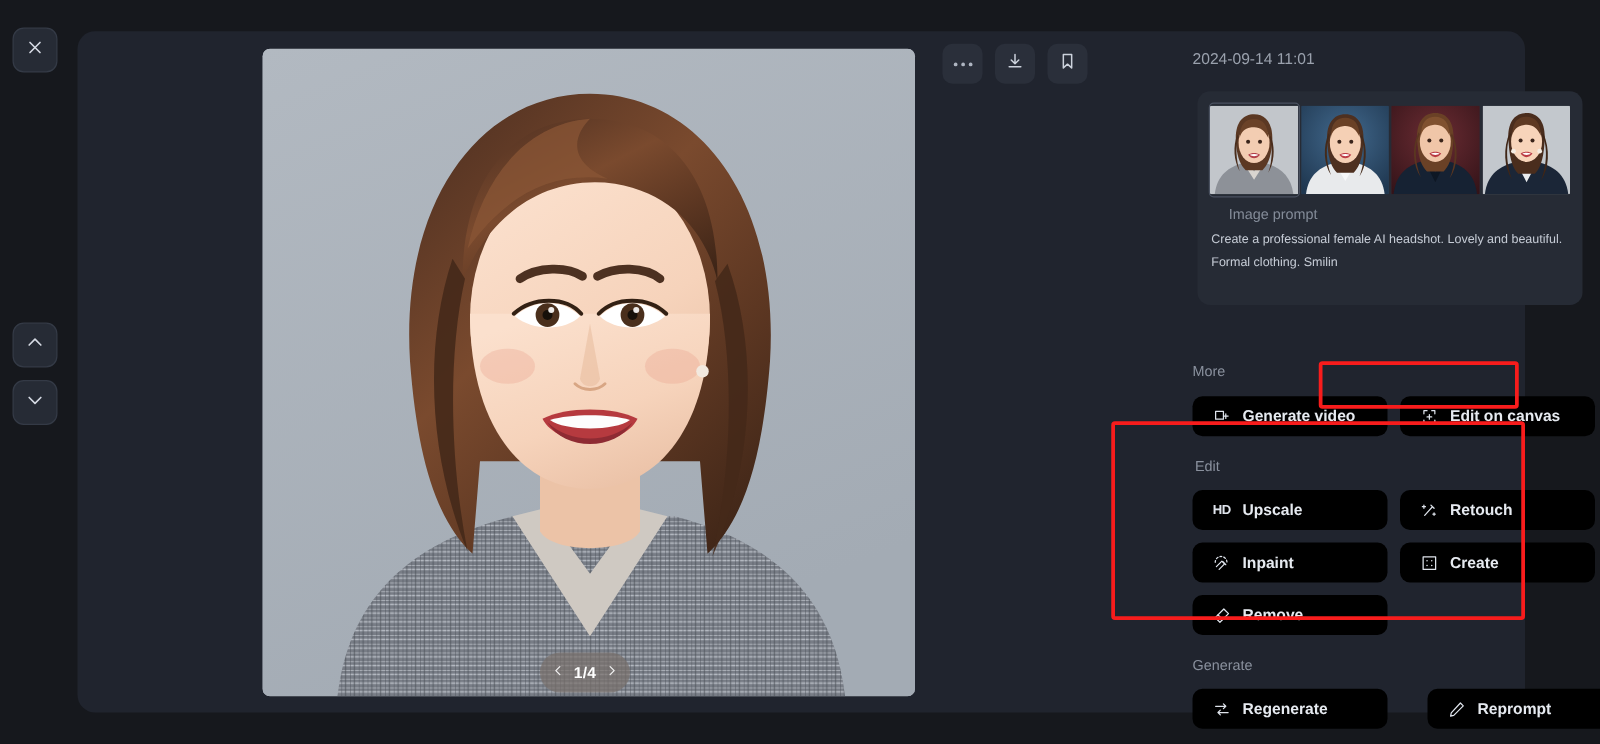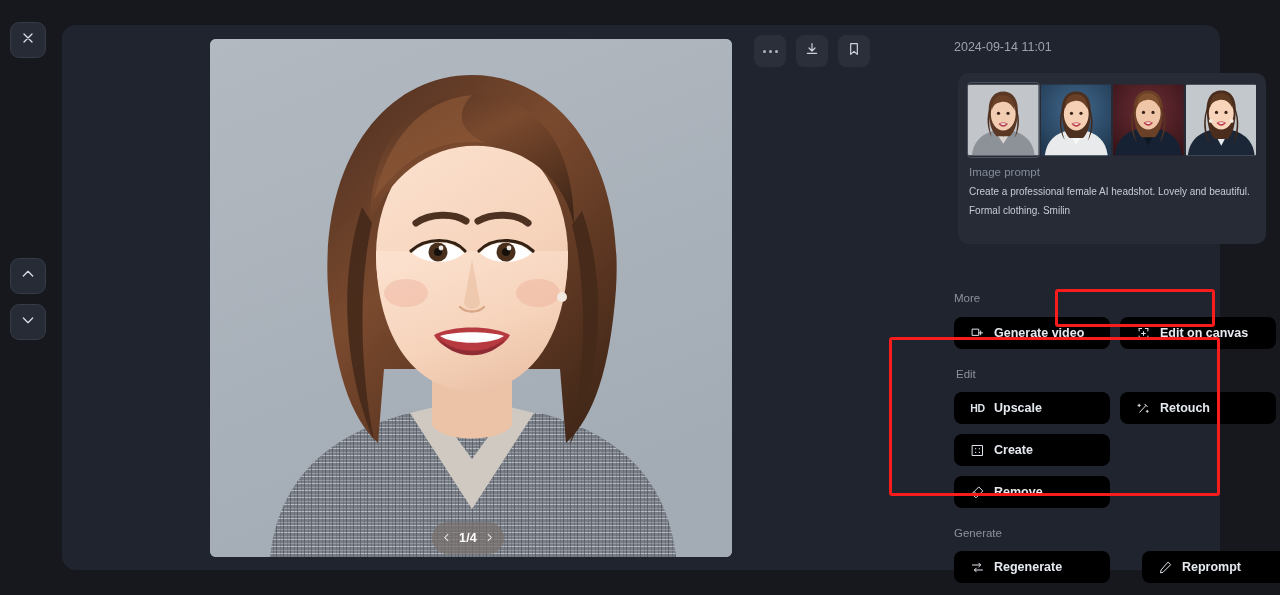--- a/index.html
+++ b/index.html
@@ -72,21 +72,21 @@
   .prompt-card {
     position: absolute; left: 66px; top: 48px;
     width: 308px; height: 171px;
     background: #262b35; border-radius: 10px;
     padding: 10px;
   }
   .thumbs { display: flex; gap: 2px; }
   .thumb { width: 74px; height: 74px; border-radius: 3px; overflow: hidden; cursor: pointer; }
   .thumb svg { display: block; width: 100%; height: 100%; }
   .thumb.sel { outline: 1px solid #4a5160; }
-  .prompt-label { color: #848c99; font-size: 11.5px; margin: 9px 0 4px 1px; }
+  .prompt-label { color: #848c99; font-size: 11.5px; margin: 9px 0 4px 15px; }
   .prompt-text { color: #c6ccd6; font-size: 10px; line-height: 19px; margin-left: 1px; }
 
   .sec-label { color: #8a919e; font-size: 11.5px; }
   .row { display: flex; gap: 10px; }
   .act {
     height: 32px; border-radius: 8px; background: #000000;
     display: flex; align-items: center; gap: 9px;
     padding: 0 0 0 16px; cursor: pointer;
   }
   .act .lbl { color: #e6eaf0; font-size: 12.5px; font-weight: bold; }
@@ -391,20 +391,30 @@
                   <path d="M6 18 L16 7 M14 5 L18 9 M5 5 L5 9 M3 7 L7 7 M18 15 L18 18 M16.5 16.5 L19.5 16.5"></path>
                 </svg>
             </span>
             <span class="lbl">Retouch</span>
           </div>
         </div>
         <div class="row">
           <div class="act half">
             <span class="ic">
               <svg viewBox="0 0 24 24">
+                  <path d="M3.5 11 A7.5 7.5 0 0 1 11 3.5 A7.5 7.5 0 0 1 18.5 11" stroke-dasharray="2.4 2.6"></path>
+                  <path d="M5 19.5 L12 12.5 L15.5 16 L8.5 23" transform="translate(0,-3)"></path>
+                  <path d="M13 10 L17 14"></path>
+                </svg>
+            </span>
+            <span class="lbl">Inpaint</span>
+          </div>
+          <div class="act half">
+            <span class="ic">
+              <svg viewBox="0 0 24 24">
                   <path d="M4 4 L20 4 L20 20 L4 20 Z"></path>
                   <circle cx="9" cy="9" r="1" fill="#dfe4ec" stroke="none"></circle>
                   <circle cx="15" cy="9" r="1" fill="#dfe4ec" stroke="none"></circle>
                   <circle cx="9" cy="15" r="1" fill="#dfe4ec" stroke="none"></circle>
                   <circle cx="15" cy="15" r="1" fill="#dfe4ec" stroke="none"></circle>
                 </svg>
             </span>
             <span class="lbl">Create</span>
           </div>
         </div>

